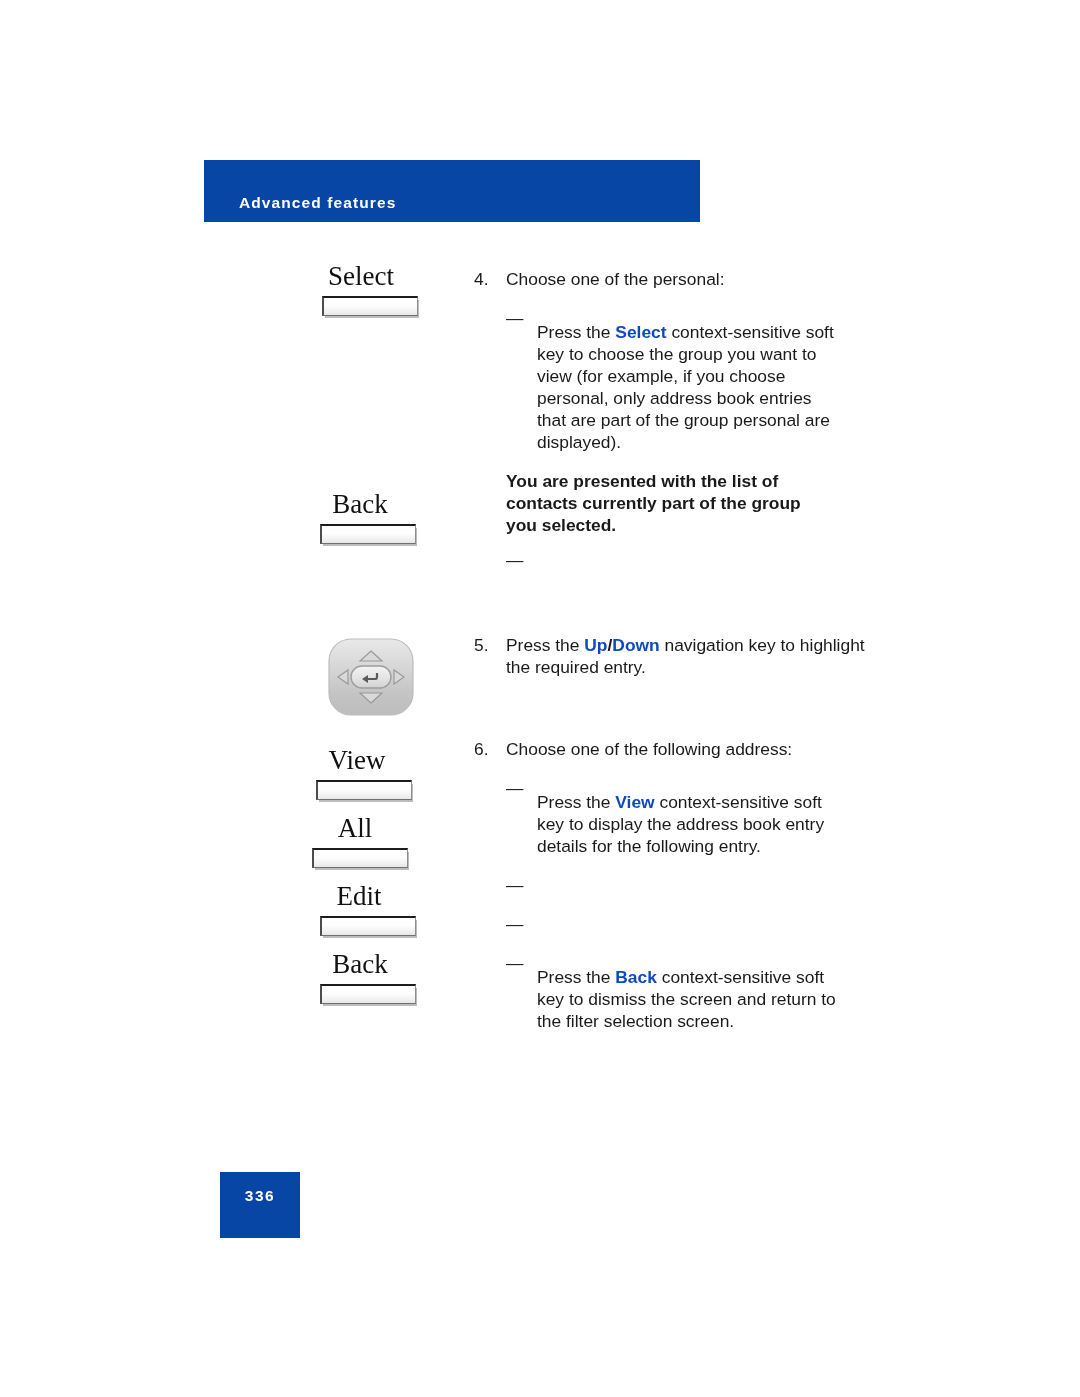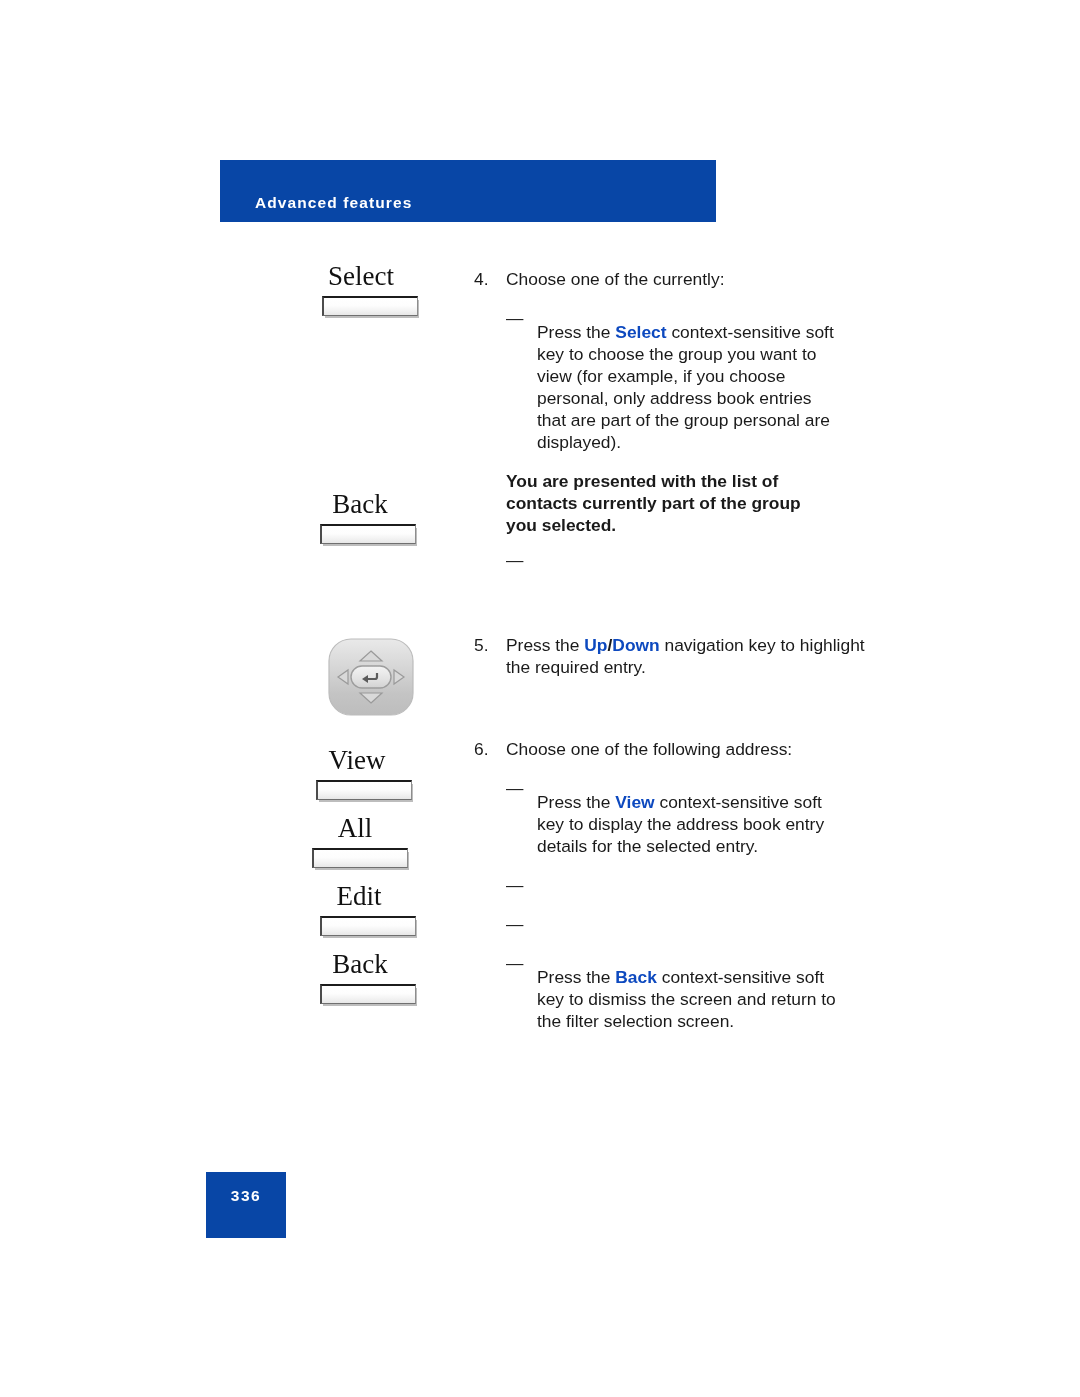--- a/index.html
+++ b/index.html
@@ -16,21 +16,21 @@
   }
 
   .page {
     position: absolute;
     inset: 0;
   }
 
   
   .header-bar {
     position: absolute;
-    left: 220px;
+    left: 204px;
     top: 160px;
     width: 496px;
     height: 62px;
     background: #0846a6;
   }
   .header-title {
     position: absolute;
     left: 35px;
     bottom: 10px;
     color: #ffffff;
@@ -165,21 +165,21 @@
   }
 
   .gap-sm { height: 13px; }
   .gap-md { height: 17px; }
   .gap-xl { height: 60px; }
   .gap-xxl { height: 63px; }
 
   
   .page-num-block {
     position: absolute;
-    left: 206px;
+    left: 220px;
     top: 1172px;
     width: 80px;
     height: 66px;
     background: #0846a6;
   }
   .page-num {
     position: absolute;
     left: 0;
     right: 0;
     top: 15px;
@@ -263,21 +263,21 @@
       <path d="M52 40 v4 a2 2 0 0 1 -2 2 h-8" fill="none" stroke="#5b5b5b" stroke-width="2.2"></path>
       <polygon points="43,42 43,50 37,46" fill="#5b5b5b"></polygon>
     </svg>
   </div>
 
   <div class="content">
 
     <div class="step">
       <div class="step-row">
         <div class="step-num">4.</div>
-        <div class="step-text">Choose one of the currently:</div>
+        <div class="step-text">Choose one of the personal:</div>
       </div>
 
       <div class="gap-md"></div>
 
       <div class="bullet-row">
         <div class="bullet-dash">—</div>
         <div class="bullet-text"><span>Press the </span><span class="kw">Select</span><span> context-sensitive soft key to choose the group you want to view (for example, if you choose personal, only address book entries that are part of the group personal are displayed).</span></div>
       </div>
 
       <div class="gap-md"></div>
@@ -305,21 +305,21 @@
     <div class="step">
       <div class="step-row">
         <div class="step-num">6.</div>
         <div class="step-text">Choose one of the following address:</div>
       </div>
 
       <div class="gap-md"></div>
 
       <div class="bullet-row">
         <div class="bullet-dash">—</div>
-        <div class="bullet-text"><span>Press the </span><span class="kw">View</span><span> context-sensitive soft key to display the address book entry details for the selected entry.</span></div>
+        <div class="bullet-text"><span>Press the </span><span class="kw">View</span><span> context-sensitive soft key to display the address book entry details for the following entry.</span></div>
       </div>
 
       <div class="gap-md"></div>
 
       <div class="bullet-row">
         <div class="bullet-dash">—</div>
       </div>
 
       <div class="gap-md"></div>
 

